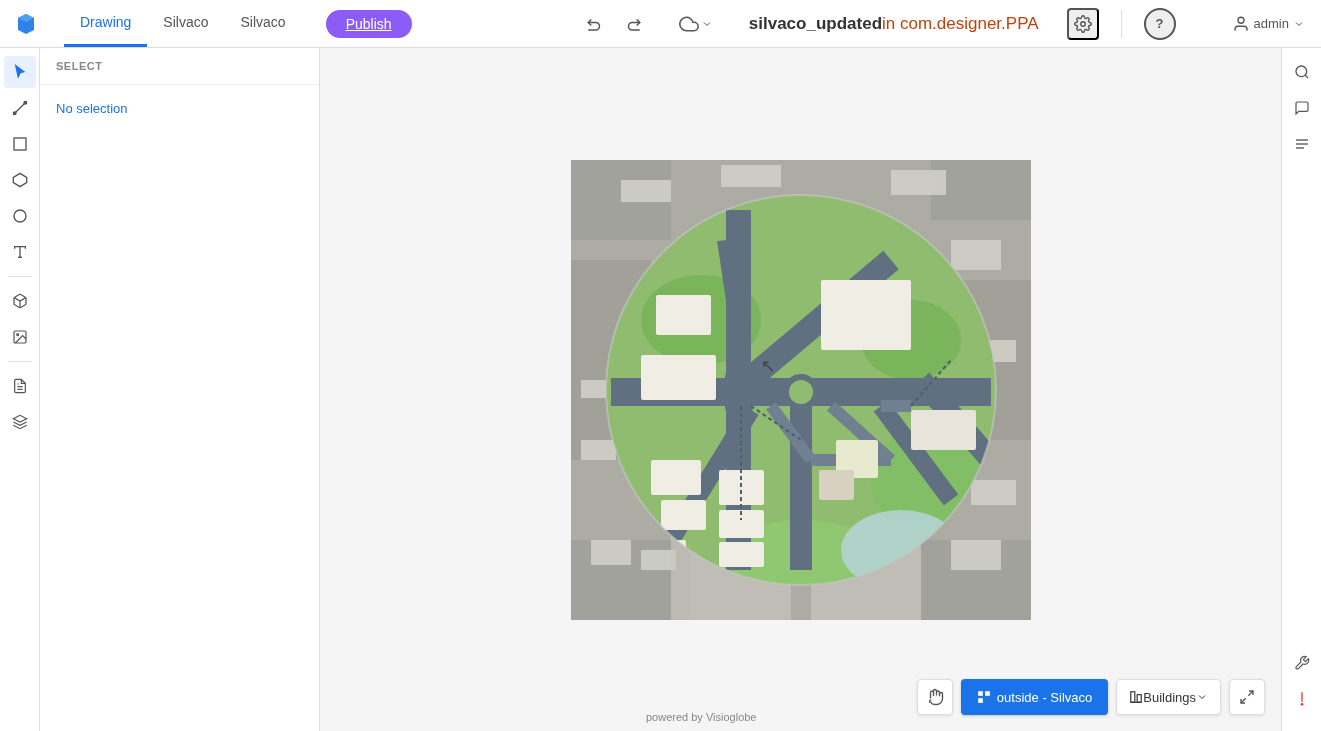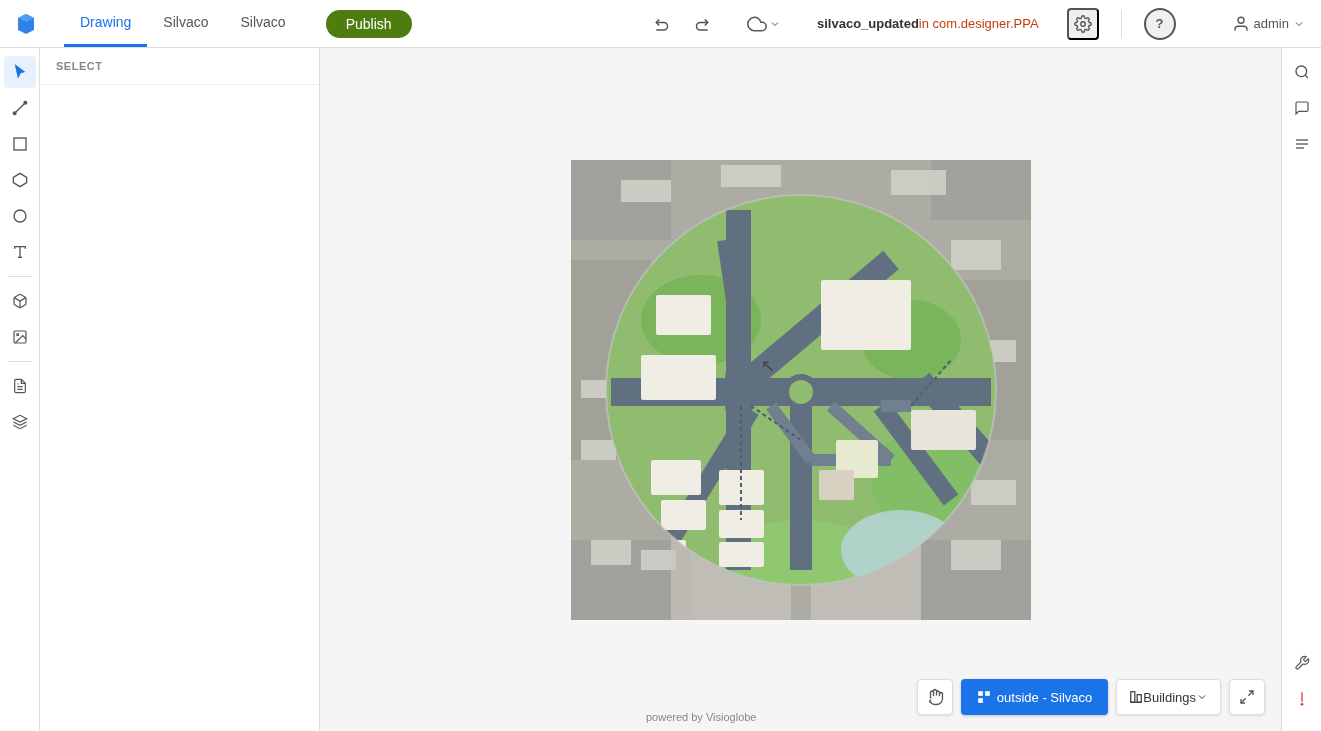--- a/index.html
+++ b/index.html
@@ -16,35 +16,35 @@
     }
     .logo-svg { width: 24px; height: 24px; }
     .topbar-tabs { display: flex; align-items: stretch; height: 100%; }
     .topbar-tab {
       display: flex; align-items: center; padding: 0 16px; cursor: pointer;
       font-size: 14px; color: #555; border-bottom: 3px solid transparent; height: 100%;
       transition: color 0.15s;
     }
     .topbar-tab.active { color: #1a73e8; border-bottom-color: #1a73e8; font-weight: 500; }
     .topbar-publish {
-      background: #4d7c0f; color: #fff; border: none; border-radius: 20px;
-      padding: 6px 20px; font-size: 14px; cursor: pointer; margin-left: 8px; font-weight: 500;
+      background: #8b5cf6; color: #fff; border: none; border-radius: 20px;
+      padding: 6px 20px; font-size: 14px; cursor: pointer; margin-left: 8px; font-weight: 500; text-decoration: underline;
     }
     .topbar-spacer { flex: 1; }
     .topbar-icon-btn {
       width: 36px; height: 36px; display: flex; align-items: center; justify-content: center;
       cursor: pointer; border-radius: 4px; color: #555; border: none; background: transparent;
     }
     .topbar-history { display: flex; align-items: center; gap: 2px; margin-right: 4px; }
     .topbar-cloud {
       display: flex; align-items: center; gap: 2px; padding: 4px 8px; cursor: pointer;
       border-radius: 4px; color: #555;
     }
     .project-name {
-      display: flex; align-items: flex-start; padding: 0 12px; color: #333; font-size: 13px;
+      display: flex; align-items: flex-start; padding: 0 12px; color: #333; font-size: 17px;
     }
     .project-name span { color: #c2410c; }
     .settings-btn {
       width: 32px; height: 32px; display: flex; align-items: center; justify-content: center;
       cursor: pointer; border-radius: 4px; color: #555;
     }
     .divider-v { width: 1px; height: 28px; background: #ddd; margin: 0 6px; }
     .help-btn {
       width: 32px; height: 32px; display: flex; align-items: center; justify-content: center;
       cursor: pointer; border-radius: 50%; border: 2px solid #555; color: #555; font-size: 13px; font-weight: bold;
@@ -293,20 +293,23 @@
         <polygon points="12 2 2 7 12 12 22 7 12 2"></polygon>
         <polyline points="2 17 12 22 22 17"></polyline>
         <polyline points="2 12 12 17 22 12"></polyline>
       </svg>
     </button>
   </div>
 
   <div class="selection-panel">
     <div class="selection-header">
       <span>SELECT</span>
+    </div>
+    <div class="no-selection">
+      <span>No selection</span>
     </div>
   </div>
 
   <div class="canvas-area">
 
     <div class="map-container">
       <svg width="460" height="460" viewBox="0 0 460 460" xmlns="http://www.w3.org/2000/svg">
 
         <rect width="460" height="460" fill="#a8a8a0"></rect>
 

